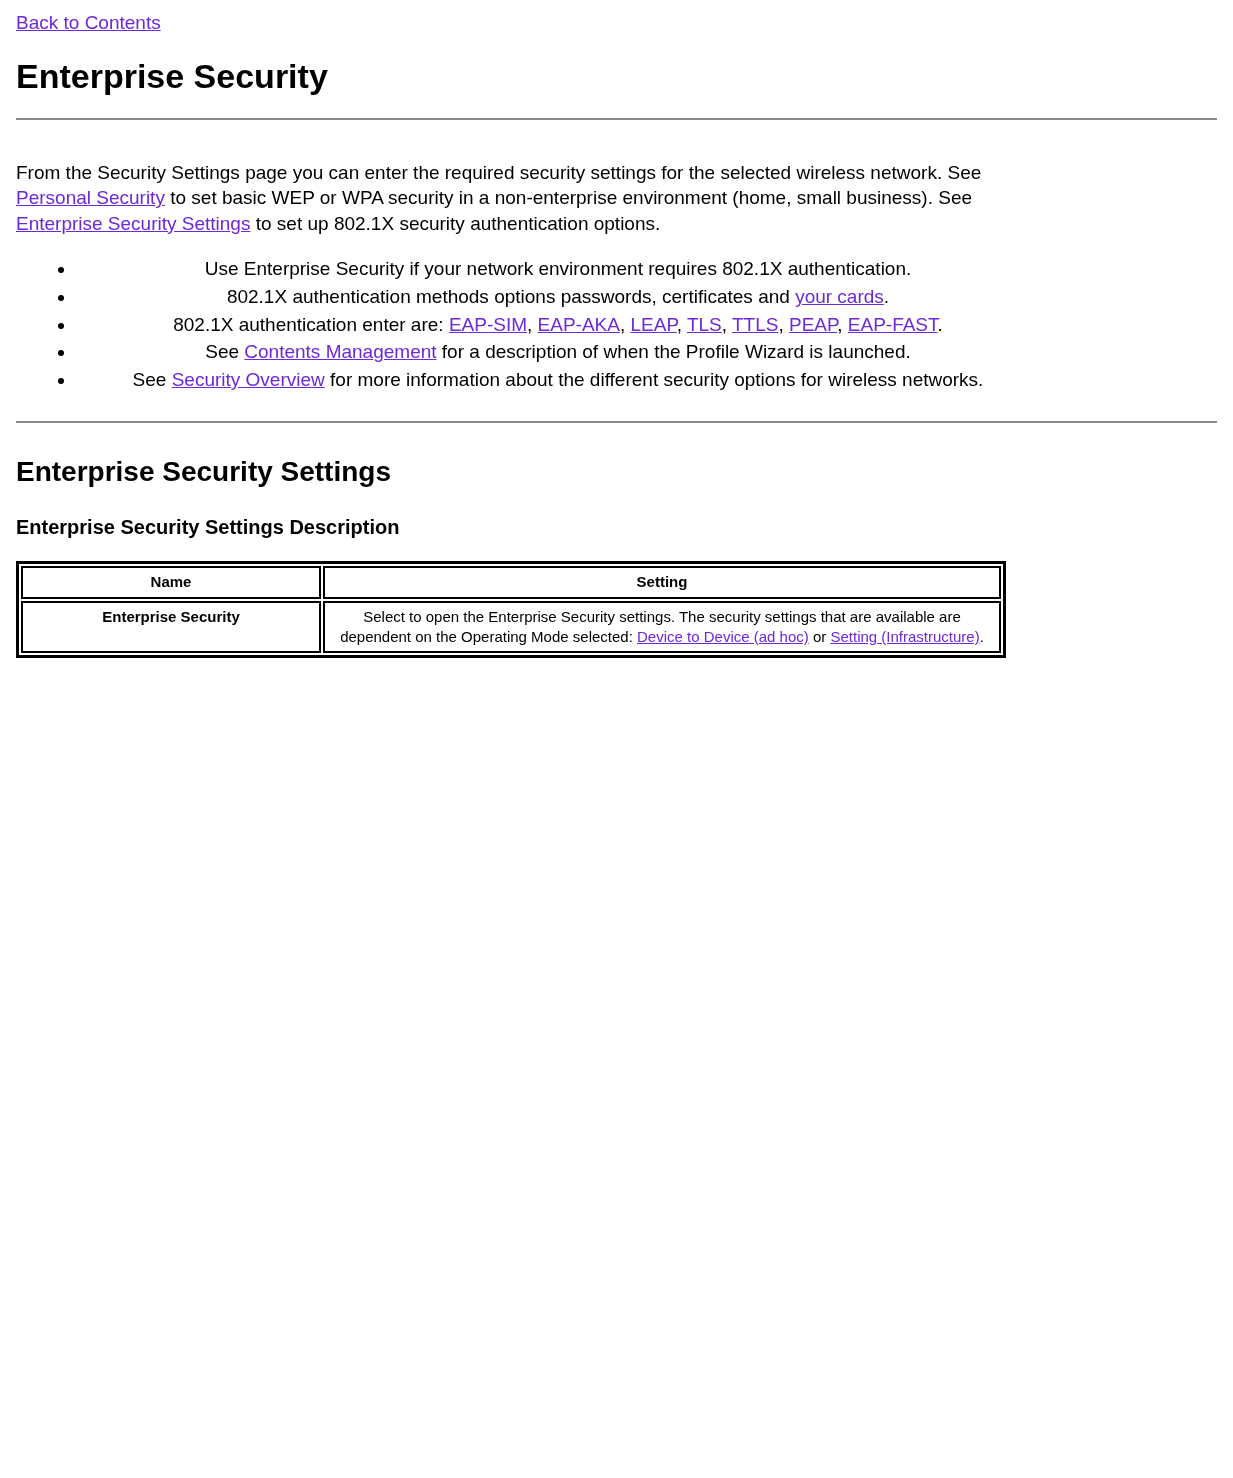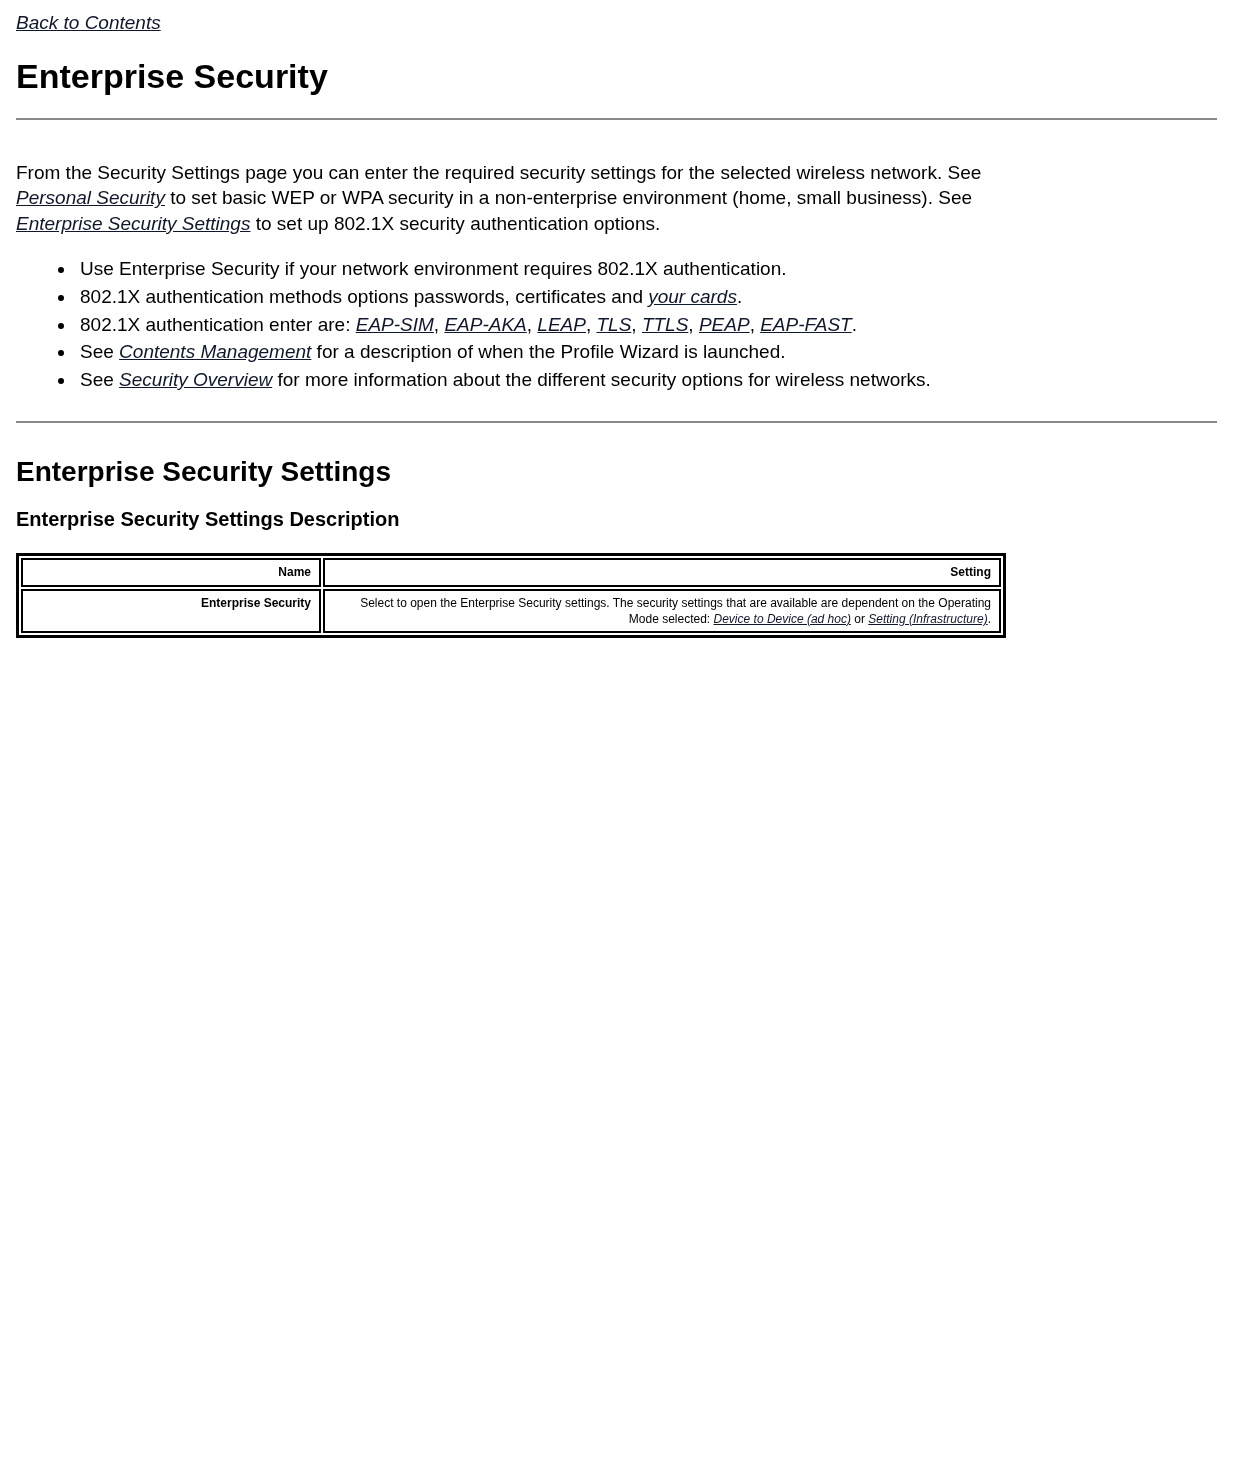--- a/index.html
+++ b/index.html
@@ -7,75 +7,75 @@
     font-size: 19px;
     line-height: 1.35;
     margin: 0;
     padding: 10px 16px 40px 16px;
     color: #000;
     background: #fff;
     width: 1233px;
     box-sizing: border-box;
   }
   a {
-    color: #0f172a;
+    color: #6d28d9;
     text-decoration: underline;
-    font-style: italic;
   }
   h1 {
     font-size: 34px;
     font-weight: bold;
     margin: 18px 0 14px 0;
   }
   h2 {
     font-size: 28px;
     font-weight: bold;
     margin: 30px 0 10px 0;
   }
   h3.sub {
     font-size: 20px;
     font-weight: bold;
-    margin: 16px 0 20px 0;
+    margin: 24px 0 20px 0;
   }
   hr {
     border: none;
     border-top: 2px solid #888;
     margin: 18px 0 40px 0;
   }
   hr.second {
     margin: 28px 0 10px 0;
   }
   p.intro {
     margin: 16px 0 20px 0;
     max-width: 990px;
   }
   ul.bullets {
     list-style-type: disc;
     margin: 0 0 0 40px;
     padding: 0 0 0 20px;
     max-width: 960px;
+    text-align: center;
   }
   ul.bullets li {
     margin: 2px 0;
     padding-left: 4px;
   }
   table.settings {
     border-collapse: separate;
     border-spacing: 2px;
     border: 3px solid #000;
     width: 990px;
     margin-top: 6px;
   }
   table.settings th,
   table.settings td {
     border: 2px solid #000;
     padding: 4px 8px;
     vertical-align: top;
-    text-align: right;
-    font-size: 12px;
+    text-align: center;
+    font-size: 15px;
   }
   table.settings th {
     font-weight: bold;
     background: #fff;
   }
   td.name-col {
     font-weight: bold;
     width: 280px;
   }
 </style>

